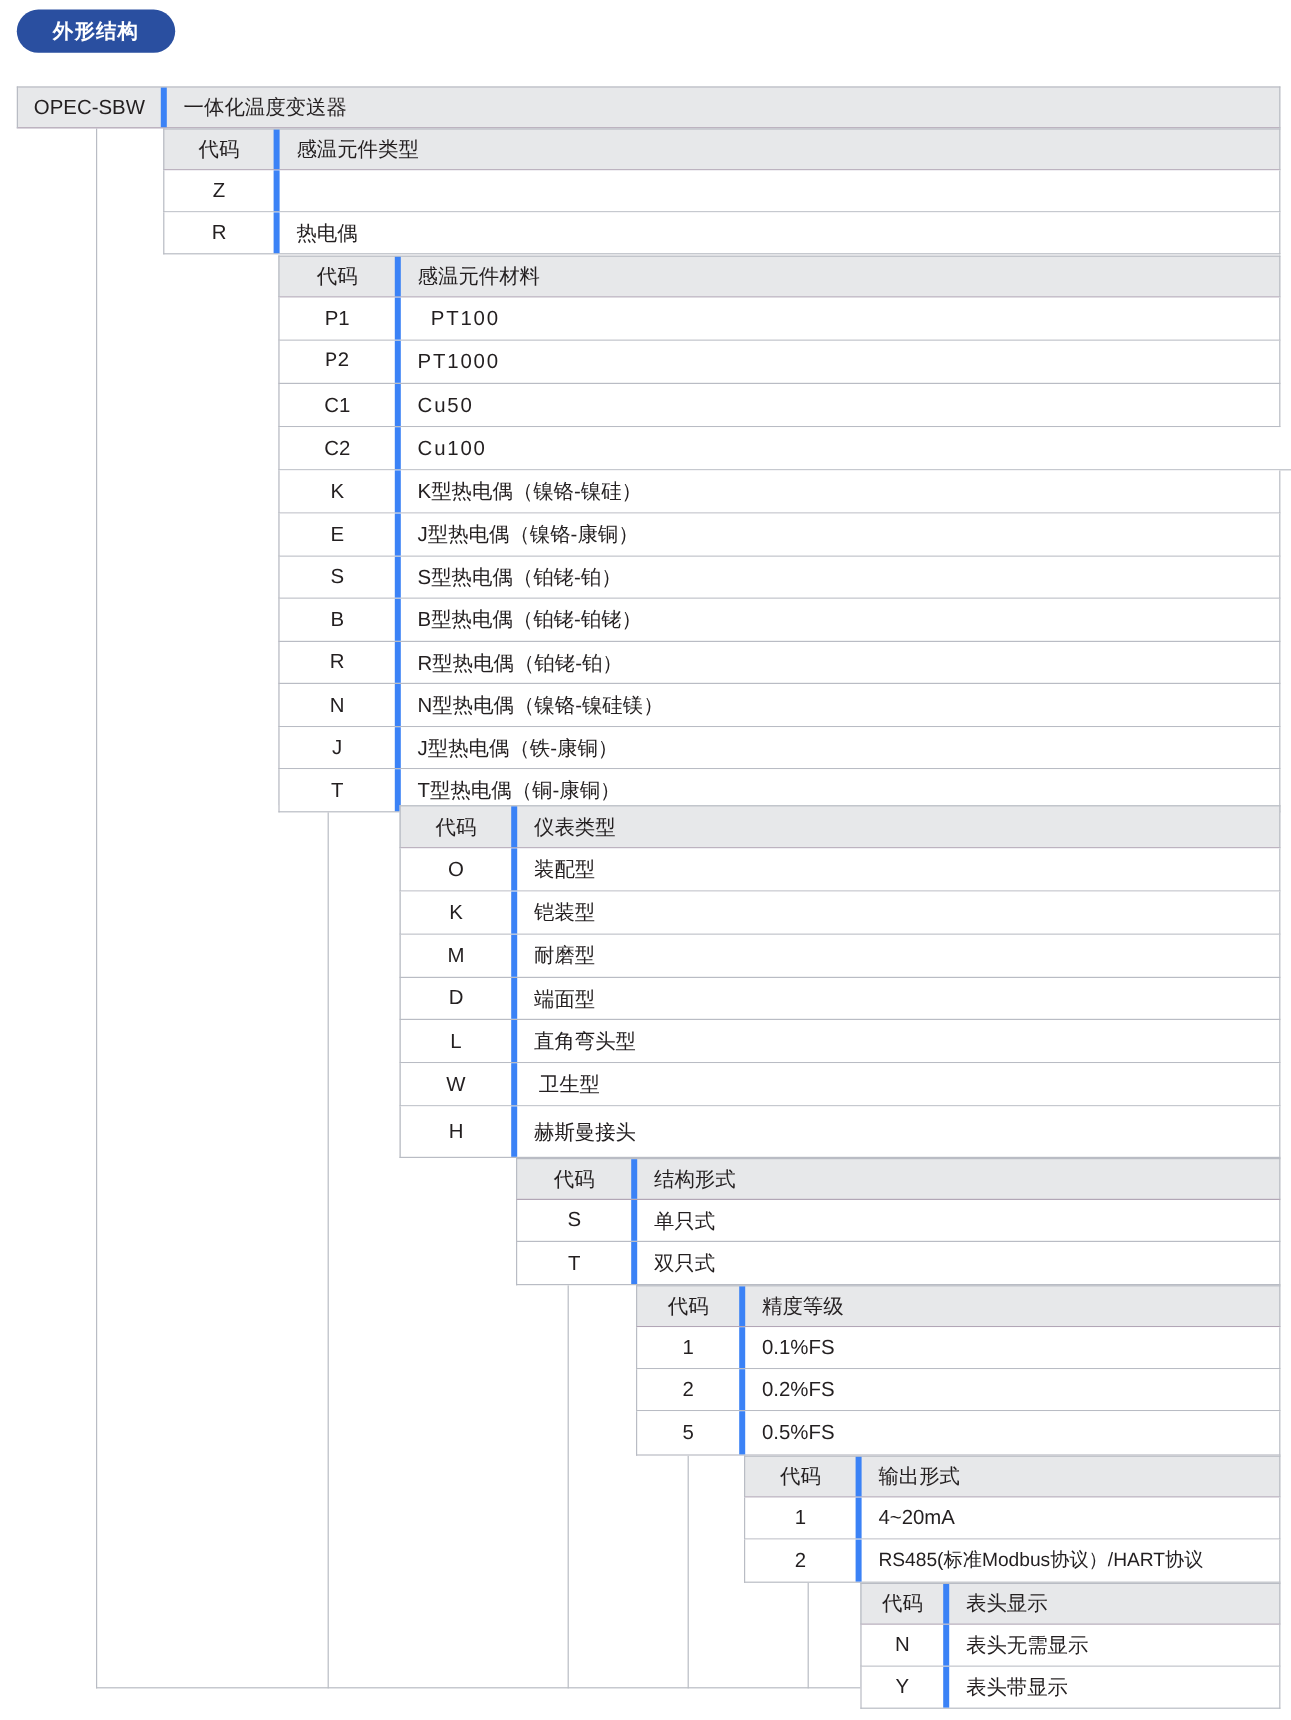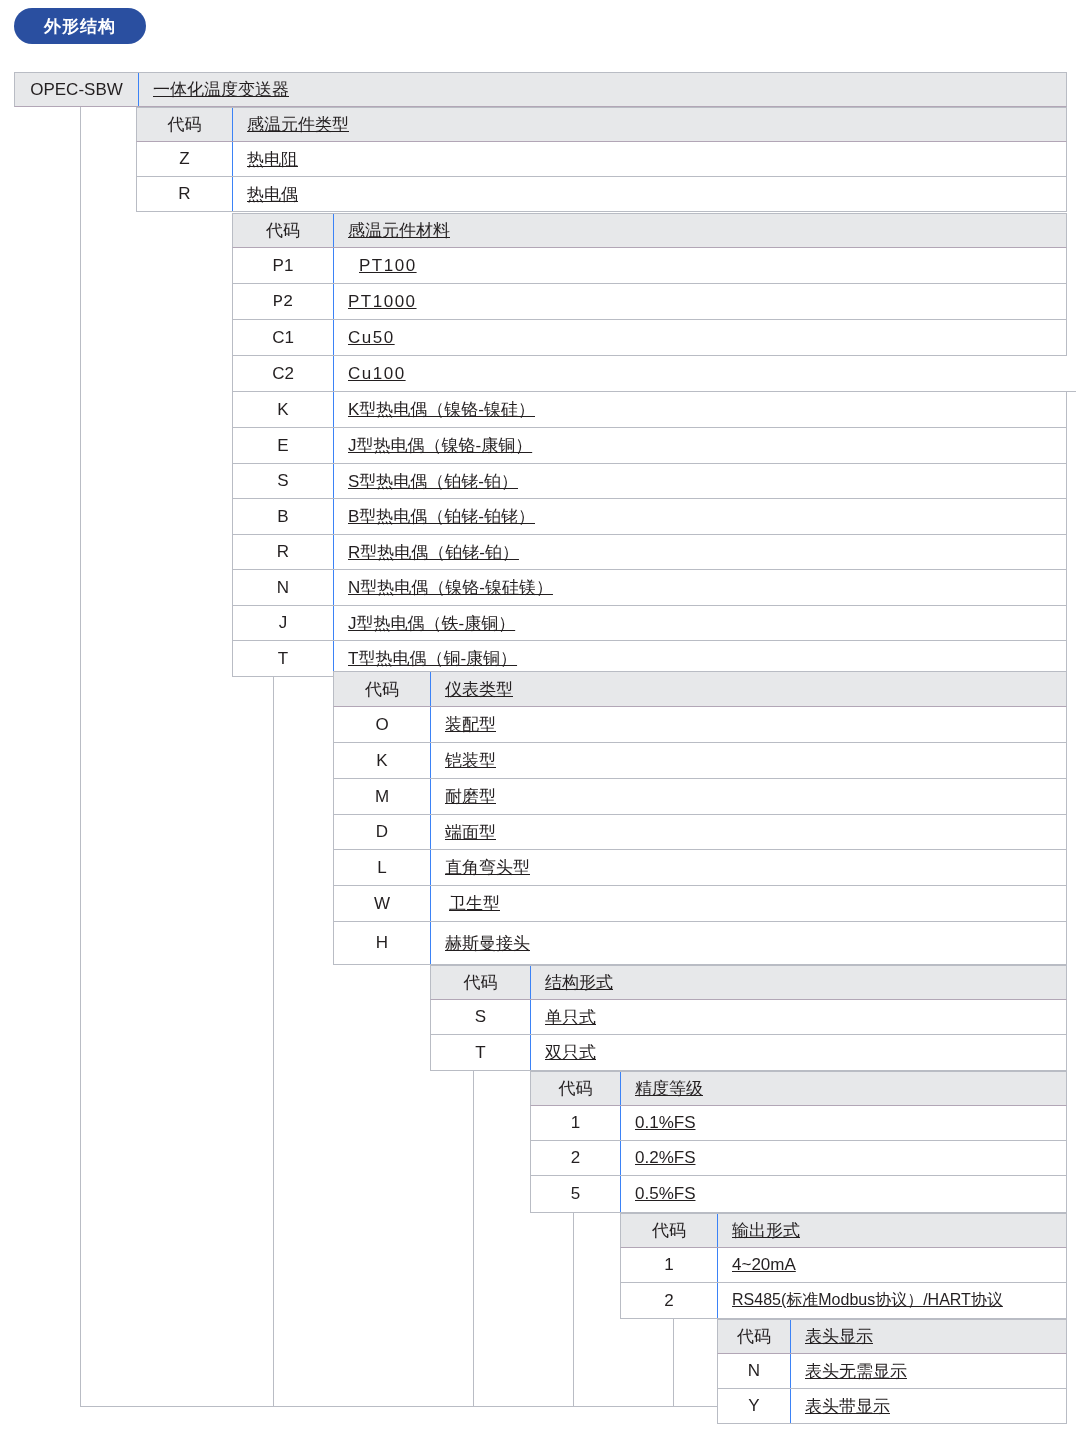--- a/index.html
+++ b/index.html
@@ -73,33 +73,32 @@
     border-bottom: 1px solid #b2a6b6;
   }
 
   .cell-code {
     box-sizing: border-box;
     height: 100%;
     display: flex;
     align-items: center;
     justify-content: center;
     font-size: 17px;
-    border-right: 1px solid #3b82f6;
+    border-right: 5px solid #3b82f6;
     white-space: nowrap;
   }
   .cell-desc {
     box-sizing: border-box;
     height: 100%;
     display: flex;
     align-items: center;
     padding-left: 14px;
     font-size: 17px;
     white-space: nowrap;
     flex: 1 1 auto;
-    text-decoration: underline;
   }
   .row.head .cell-code,
   .row.head .cell-desc {
     font-size: 17px;
   }
   .mono-wide {
     letter-spacing: 1.5px;
   }
 </style>
 </head>
@@ -128,21 +127,20 @@
     <div class="cell-code" style="width:124px;">OPEC-SBW</div>
     <div class="cell-desc">一体化温度变送器</div>
   </div>
 
   <div class="row head first" style="left:136px; top:107px; width:931px; height:35px;">
     <div class="cell-code" style="width:96px;">代码</div>
     <div class="cell-desc">感温元件类型</div>
   </div>
   <div class="row" style="left:136px; top:142px; width:931px; height:35px;">
     <div class="cell-code" style="width:96px;">Z</div>
-    <div class="cell-desc">热电阻</div>
   </div>
   <div class="row" style="left:136px; top:177px; width:931px; height:35px;">
     <div class="cell-code" style="width:96px;">R</div>
     <div class="cell-desc">热电偶</div>
   </div>
 
   <div class="row head first" style="left:232px; top:213px; width:835px; height:35px;">
     <div class="cell-code" style="width:101px;">代码</div>
     <div class="cell-desc">感温元件材料</div>
   </div>

